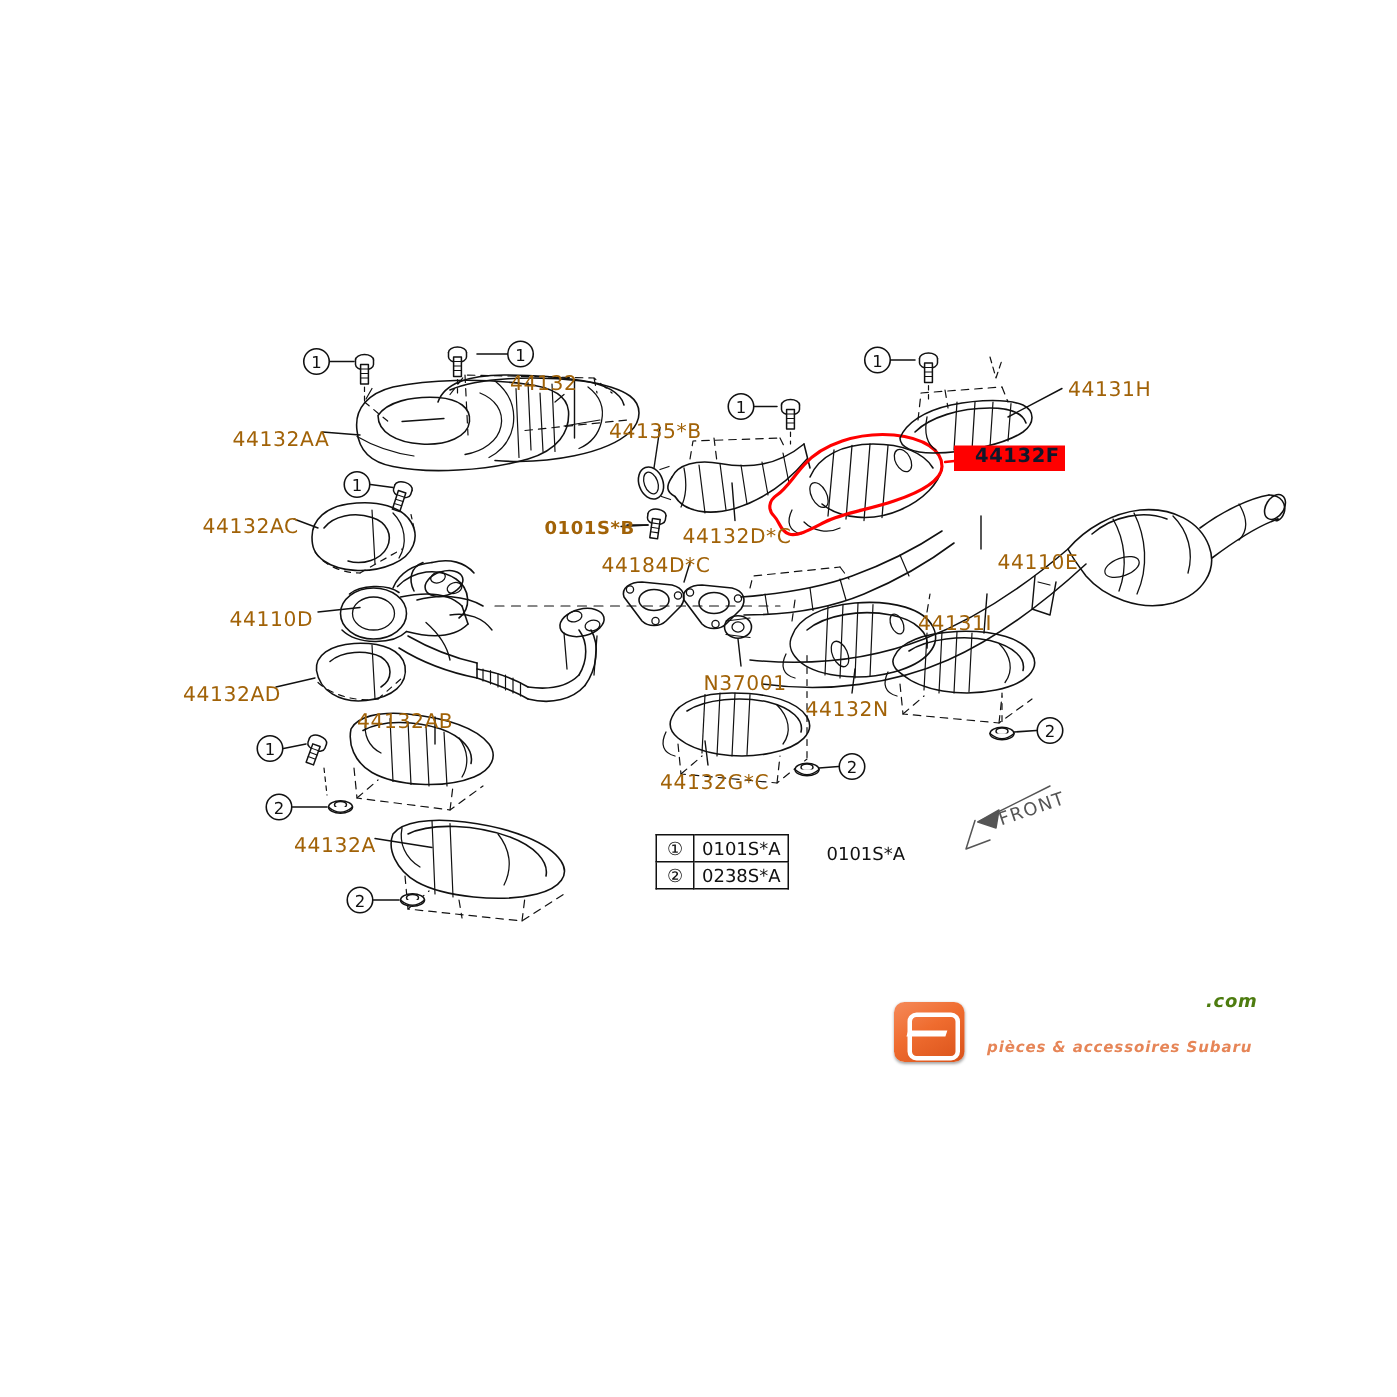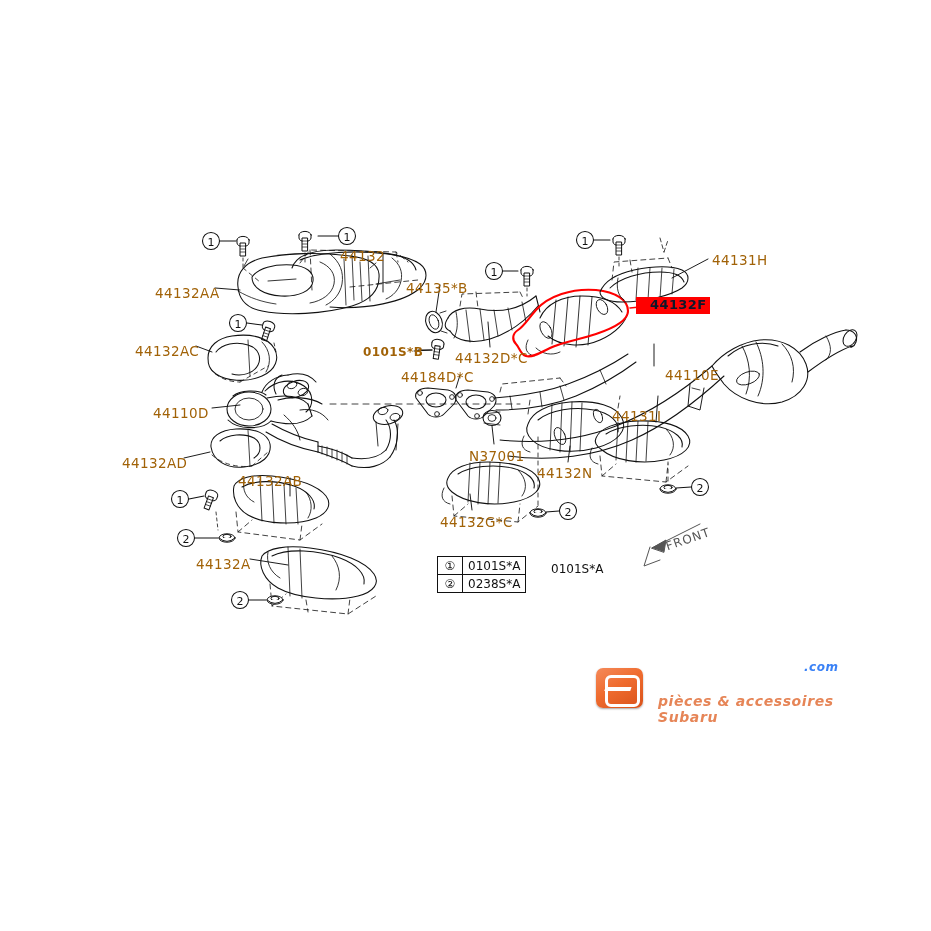--- a/index.html
+++ b/index.html
@@ -28,22 +28,22 @@
   #wm .mark i{position:absolute;left:9px;top:7px;width:29px;height:26px;
               border:3.5px solid #fff;border-radius:6px;font-style:normal;}
   #wm .mark i:after{content:"";position:absolute;left:-3px;top:9px;
               width:26px;height:3.5px;background:#fff;transform:skewX(-18deg);}
   #wm .name{position:absolute;left:56px;top:3px;font-size:27px;font-weight:bold;
             font-style:italic;letter-spacing:-0.5px;
             background:linear-gradient(180deg,#8d8d8d 0%,#4a4a4a 42%,#2b2b2b 52%,#6e6e6e 100%);
             -webkit-background-clip:text;background-clip:text;color:transparent;
             text-shadow:0 1px 0 rgba(255,255,255,.25);}
   #wm .dotcom{position:absolute;left:208px;top:-2px;font-size:12px;font-weight:bold;
-            font-style:italic;color:#3b82f6;letter-spacing:.5px;}
-  #wm .tag{position:absolute;left:62px;top:31px;font-size:14px;font-weight:bold;
+            font-style:italic;color:#4d7c0f;letter-spacing:.5px;}
+  #wm .tag{position:absolute;left:62px;top:31px;font-size:10px;font-weight:bold;
             font-style:italic;color:#e2703a;letter-spacing:.6px;opacity:.85;}
 </style>
 </head>
 <body>
 
 <div id="stage">
 
   <svg id="diagram" viewBox="0 0 931 931">
     <defs>
       <g id="boltHead">

